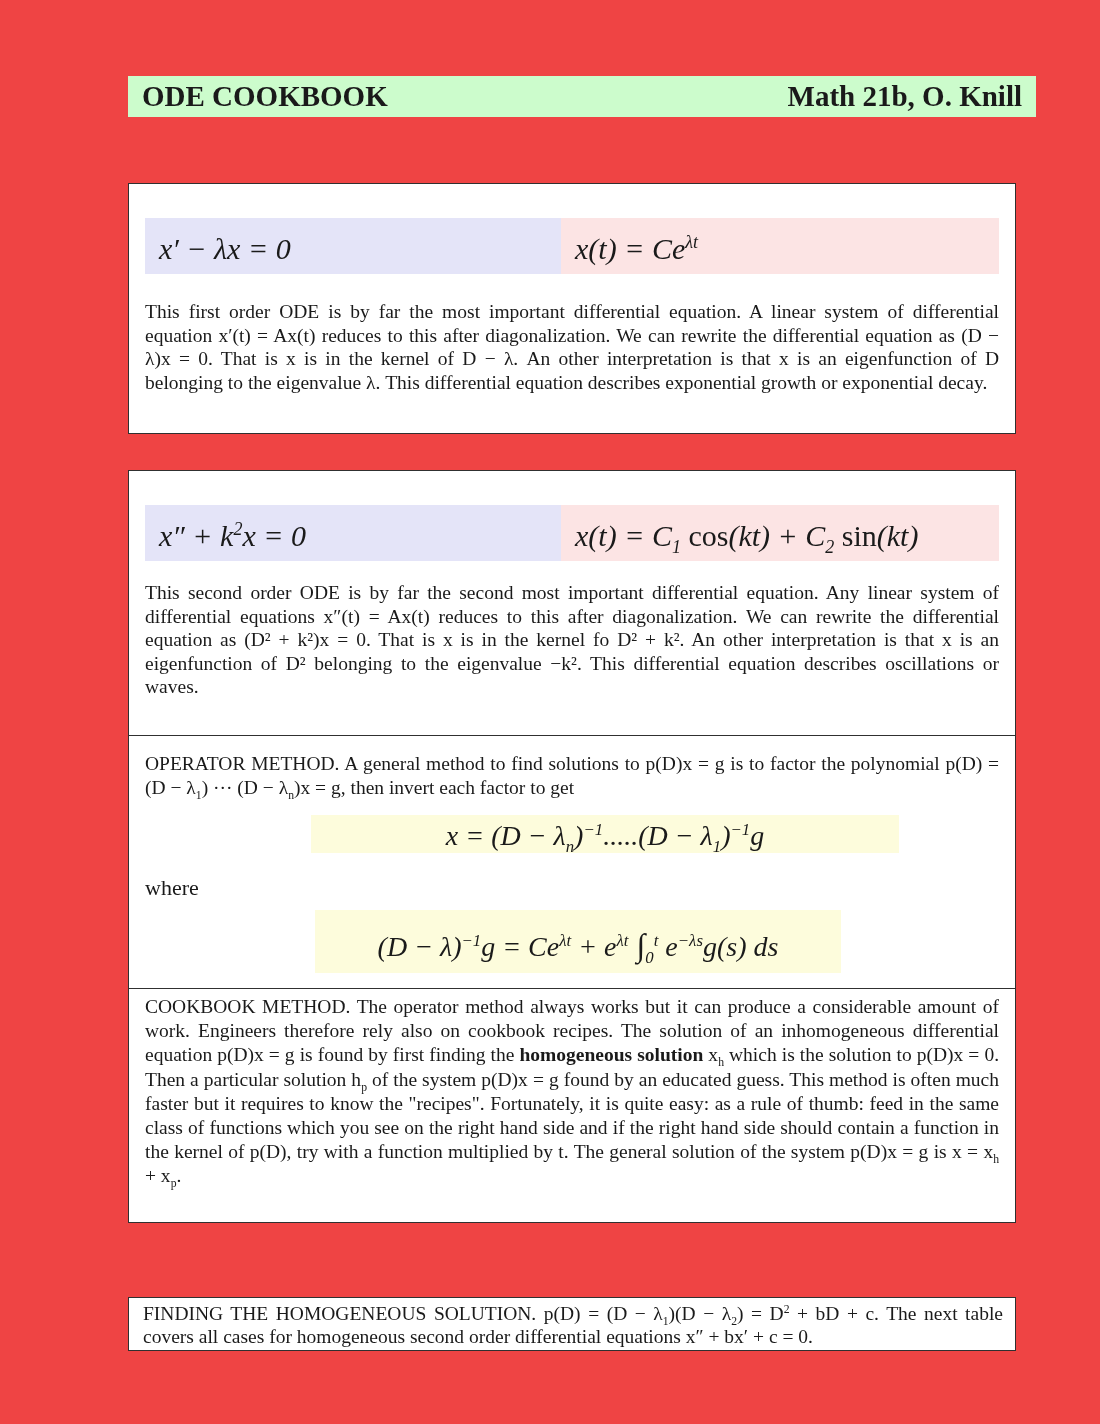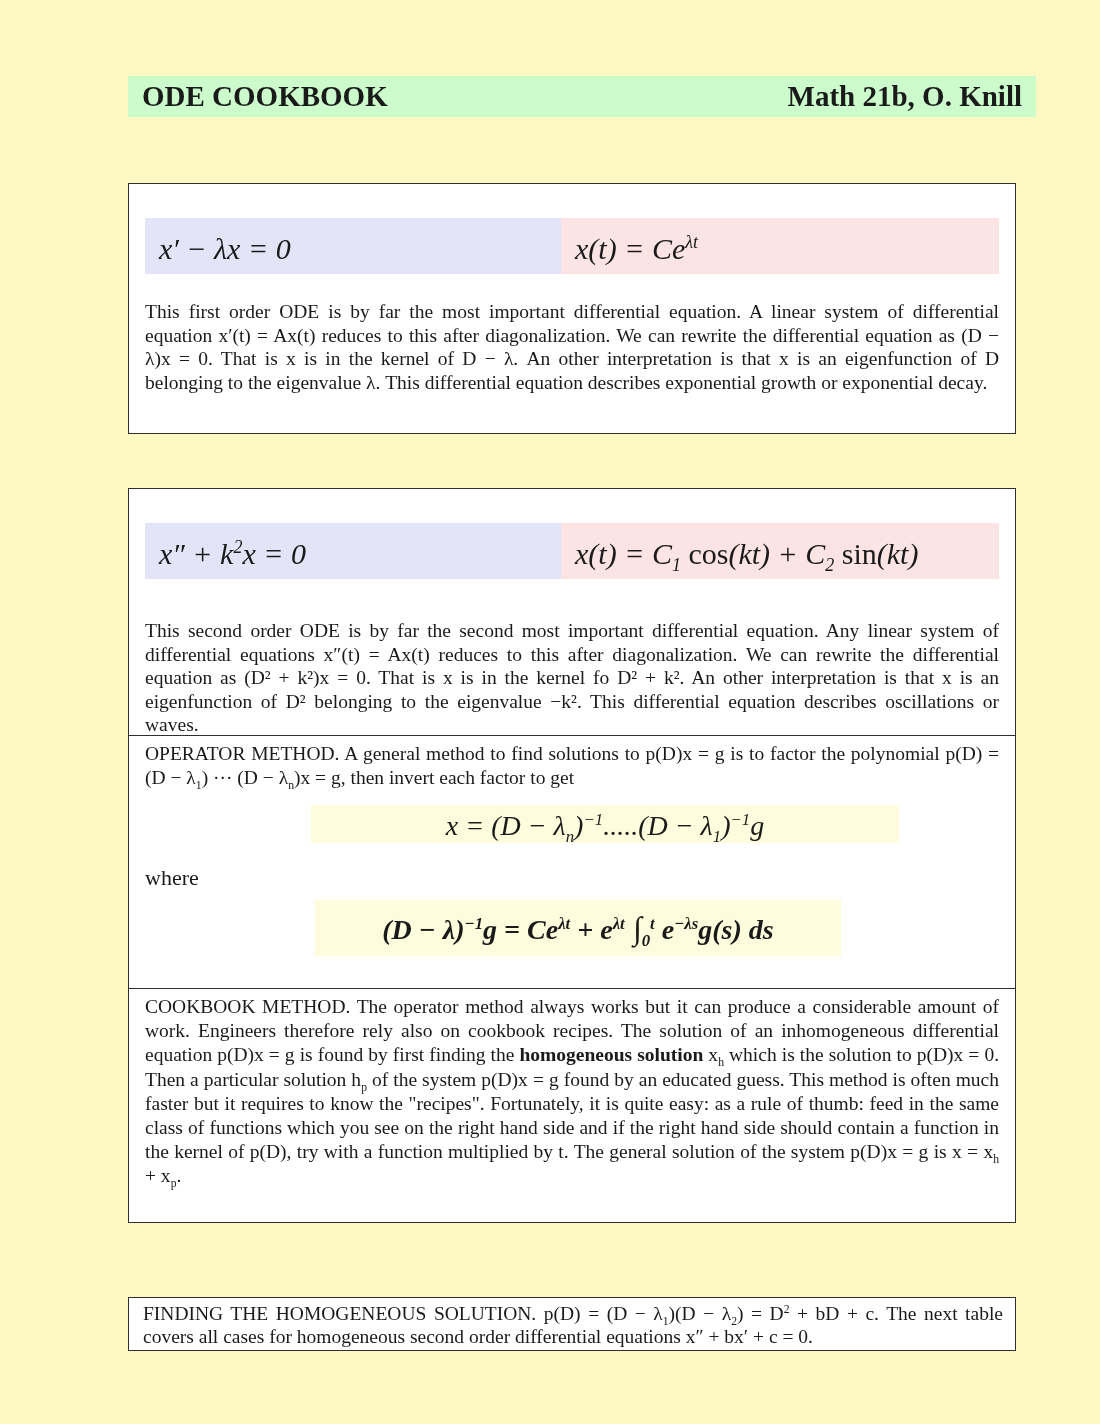--- a/index.html
+++ b/index.html
@@ -1,20 +1,20 @@
 <!DOCTYPE html>
 <html style="--header-bg: #ccfccc; --equation-bg: #e4e4f8; --solution-bg: #fce4e4; --formula-bg: #fdfcdc; --border: #303030;"><head>
 <meta charset="utf-8">
 <style>
   html, body { margin: 0; padding: 0; background: #ffffff; }
   .page {
     position: relative;
     width: 1100px;
     height: 1424px;
-    background: #fef9c3;
+    background: #ef4444;
     font-family: "Liberation Serif", "DejaVu Serif", serif;
     color: #1a1a1a;
     overflow: hidden;
   }
   .header-bar {
     position: absolute;
     left: 128px; top: 76px;
     width: 908px; height: 41px;
     background: var(--header-bg, #ccfccc);
     display: flex; align-items: center; justify-content: space-between;
@@ -22,52 +22,52 @@
     font-weight: bold; font-size: 29px;
   }
   .box {
     position: absolute;
     left: 128px; width: 888px;
     border: 1.5px solid var(--border, #303030);
     box-sizing: border-box;
     background: #ffffff;
   }
   #box-first-order  { top: 183px;  height: 251px; }
-  #box-second-order { top: 488px;  height: 302px; }
+  #box-second-order { top: 470px;  height: 302px; }
   #box-operator     { top: 735px;  height: 263px; }
   #box-cookbook     { top: 988px; height: 235px; }
   #box-homogeneous  { top: 1297px; height: 54px;  }
 
   .chip-row { display: flex; align-items: stretch; margin: 34px 0 0 16px; }
   .chip {
     font-size: 30px; font-style: italic;
     padding: 14px 0 8px 14px; box-sizing: border-box;
   }
   .chip.eq  { width: 416px; background: var(--equation-bg, #e4e4f8); }
   .chip.sol { width: 438px; background: var(--solution-bg, #fce4e4); }
 
   .body-text {
     margin: 26px 16px 0;
     font-size: 19.5px;
     line-height: 23.6px;
     text-align: justify;
   }
-  #box-second-order .body-text { margin-top: 40px; }
+  #box-second-order .body-text { margin-top: 20px; }
   #box-cookbook .body-text { margin-top: 6px; line-height: 24.2px; }
   #box-homogeneous .body-text { margin: 4px 12px 0 14px; line-height: 23px; }
-  #box-operator .intro { margin-top: 6px; }
+  #box-operator .intro { margin-top: 16px; }
 
   .yellow-formula {
     background: var(--formula-bg, #fdfcdc);
     font-style: italic; font-size: 28px;
     text-align: center; box-sizing: border-box;
   }
   .f-main { width: 588px; margin: 16px 0 0 182px; padding: 5px 0 1px; }
   .where  { margin: 22px 0 0 16px; font-size: 22px; }
-  .f-inv  { width: 526px; margin: 9px 0 0 186px; padding: 10px 0 9px; font-weight: bold; }
+  .f-inv  { width: 526px; margin: 9px 0 0 186px; padding: 17px 0 9px; }
 
   sup { font-size: 0.6em; line-height: 0; }
   sub { font-size: 0.6em; line-height: 0; }
   .rt-b  { font-weight: bold; }
   .rt-up { font-style: normal; }
   .rt-int { font-size: 1.15em; }
 </style>
 </head>
 <body>
 

